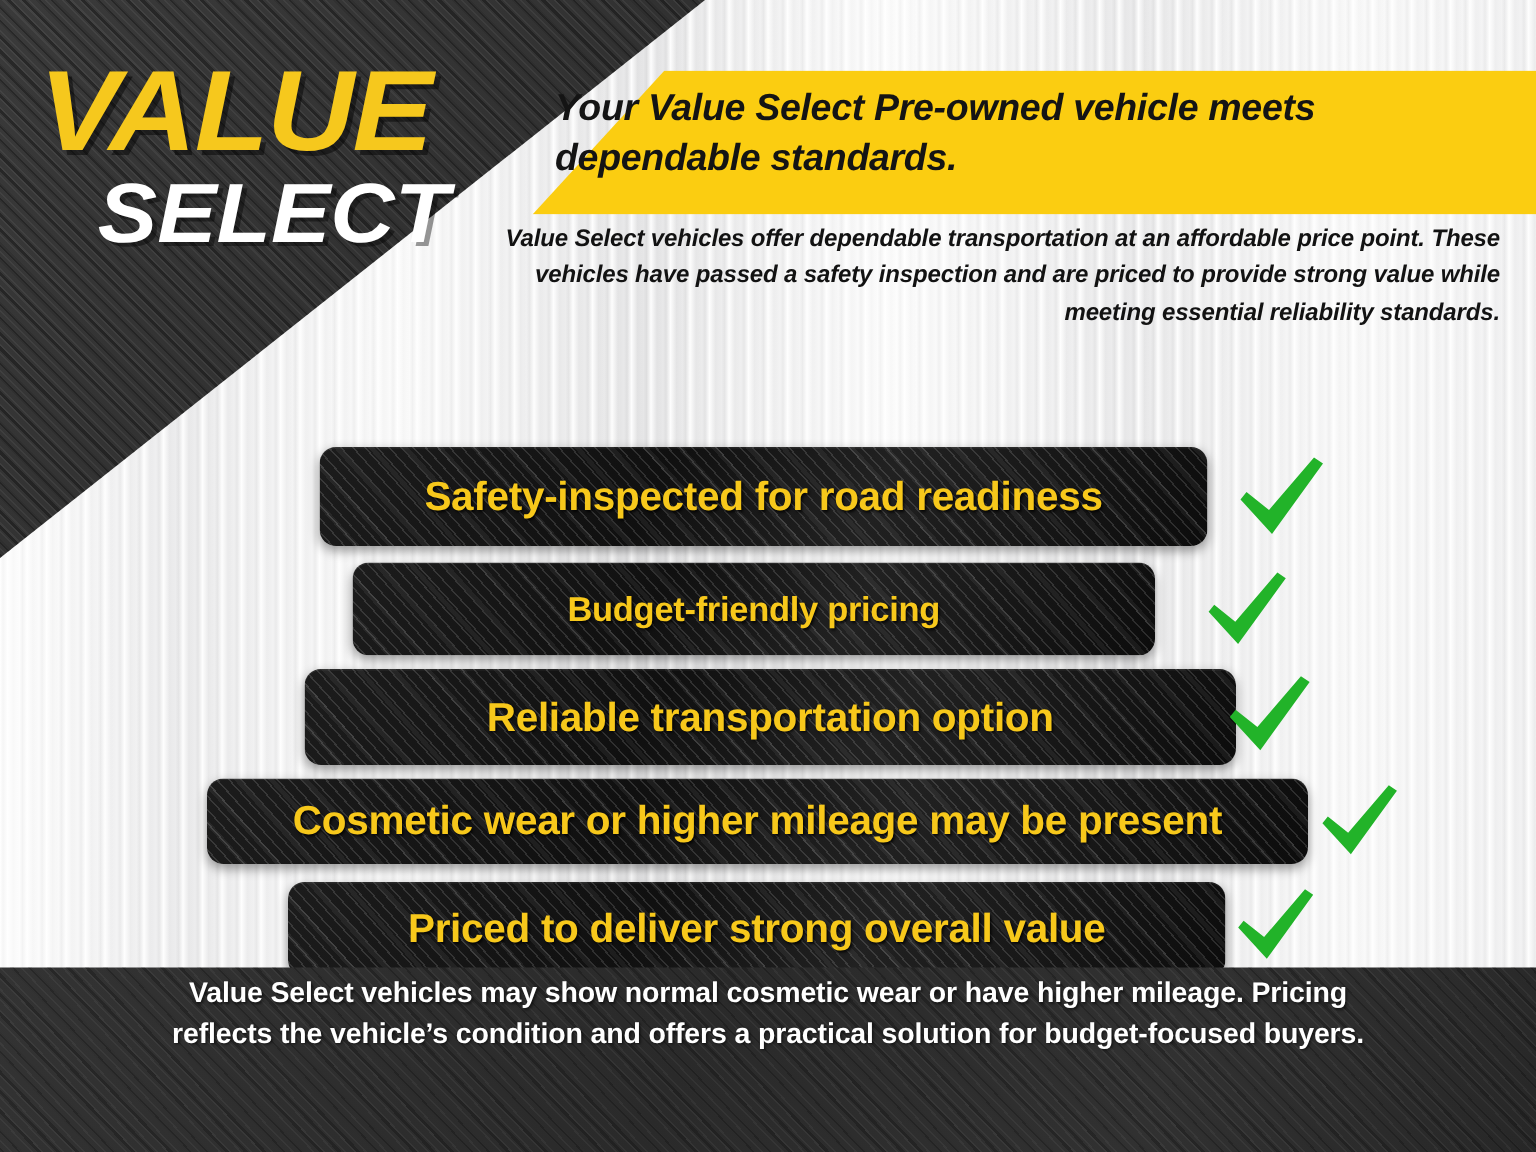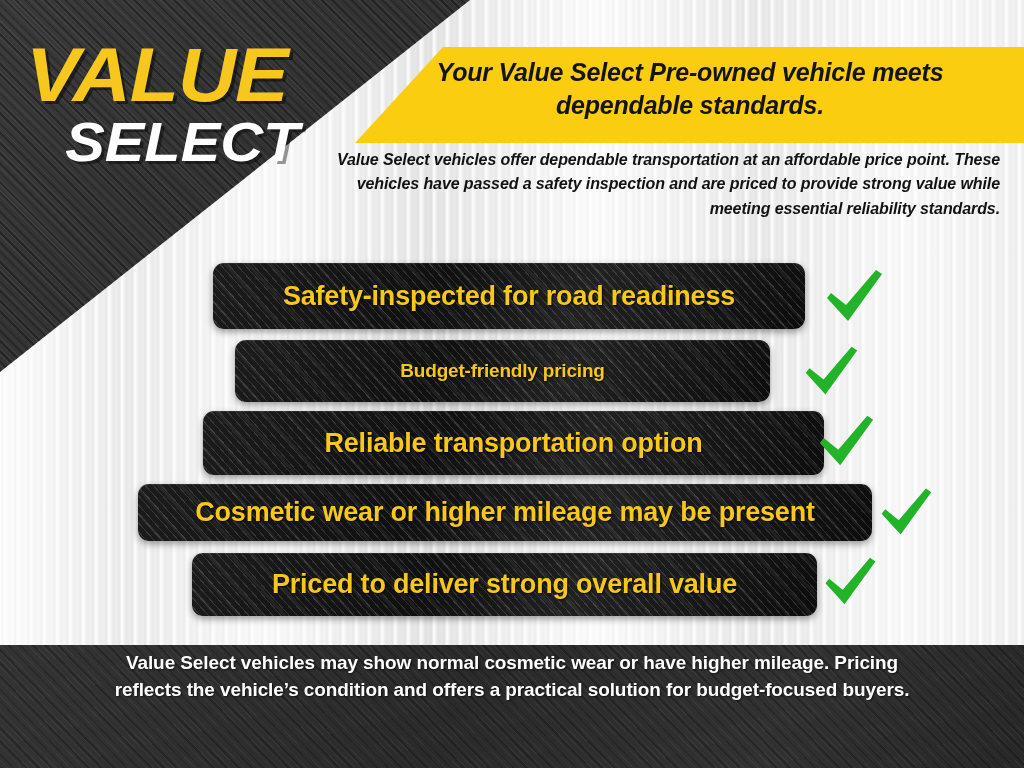--- a/index.html
+++ b/index.html
@@ -96,21 +96,20 @@
     left:330px; top:47px;
     width:694px; height:96px;
     background:#fbcd11;
     clip-path:polygon(113px 0, 694px 0, 694px 96px, 25px 96px);
     z-index:4;
   }
   .headline-text {
     position:absolute;
     left:370px; top:56px;
     width:640px;
-    text-align:center;
     font-family:"Liberation Sans", sans-serif;
     font-size:25px;
     font-weight:bold;
     font-style:italic;
     line-height:1.32;
     color:#141414;
     letter-spacing:-0.2px;
     z-index:5;
   }
 
@@ -126,21 +125,21 @@
     font-style:italic;
     line-height:1.52;
     color:#121212;
     letter-spacing:-0.1px;
     z-index:5;
   }
 
   
   .features { position:absolute; inset:0; z-index:5; }
 
-  .feature-row { position:absolute; }
+  .feature-row { position:absolute;margin-top:35px; }
 
   .bar {
     position:absolute;
     left:0; top:0;
     width:100%; height:100%;
     border-radius:11px;
     display:flex;
     align-items:center;
     justify-content:center;
     background:
@@ -231,21 +230,21 @@
       <div class="bar">
         <span class="bar-label" style="font-size:27px;">Safety-inspected for road readiness</span>
       </div>
       <svg class="check" style="left:608px; top:2px;" width="66" height="62" viewBox="0 0 66 62">
         <path d="M6 33 L10 28 L25 40 L55 5 L61 9 L27 56 Z" fill="#22B329"></path>
       </svg>
     </div>
 
     <div class="feature-row" style="left:235px; top:340px; width:535px; height:62px;">
       <div class="bar">
-        <span class="bar-label" style="font-size:19px;">Budget-friendly pricing</span>
+        <span class="bar-label" style="font-size:23px;">Budget-friendly pricing</span>
       </div>
       <svg class="check" style="left:565px; top:2px;" width="62" height="58" viewBox="0 0 66 62">
         <path d="M6 33 L10 28 L25 40 L55 5 L61 9 L27 56 Z" fill="#22B329"></path>
       </svg>
     </div>
 
     <div class="feature-row" style="left:203px; top:411px; width:621px; height:64px;">
       <div class="bar">
         <span class="bar-label" style="font-size:27px;">Reliable transportation option</span>
       </div>

